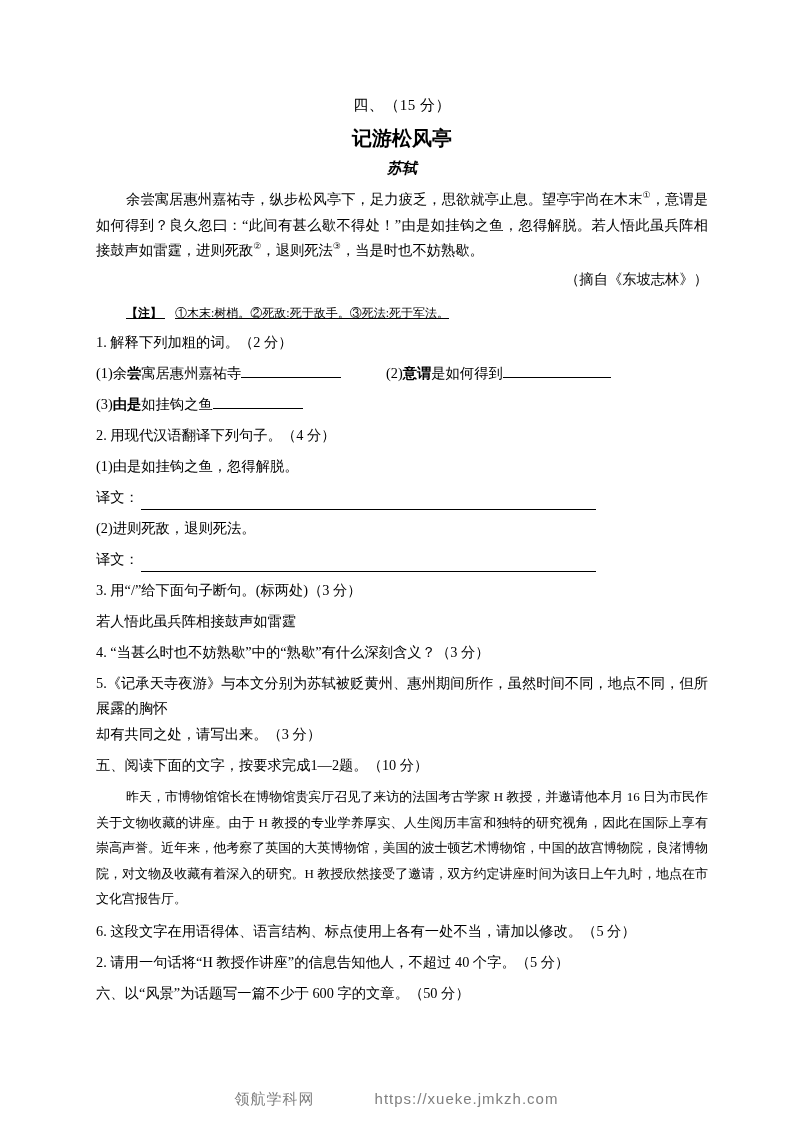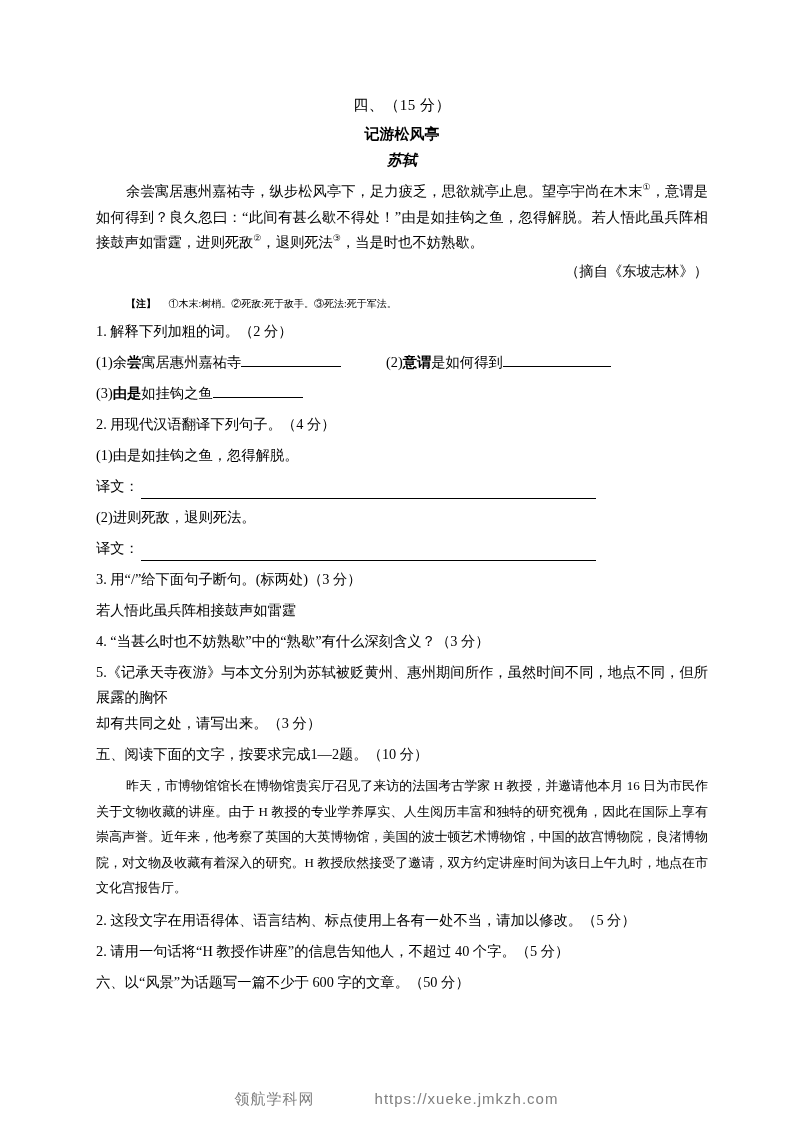--- a/index.html
+++ b/index.html
@@ -29,21 +29,21 @@
   }
   .sec-head {
     text-align: center;
     font-size: 15px;
     letter-spacing: 0.5px;
     margin: 0 0 10px 0;
     font-family: "Liberation Serif", "DejaVu Serif", serif;
   }
   .title {
     text-align: center;
-    font-size: 15px;
+    font-size: 20px;
     font-weight: bold;
     margin: 0 0 7px 0;
   }
   .author {
     text-align: center;
     font-size: 15px;
     font-weight: bold;
     margin: 0 0 9px 0;
     font-style: italic;
   }
@@ -53,22 +53,23 @@
     text-align: justify;
     margin: 0;
   }
   .src {
     text-align: right;
     font-size: 14.3px;
     margin: 6px 0 10px 0;
   }
   .note {
     text-indent: 30px;
-    font-size: 10px;
+    font-size: 12px;
     margin: 16px 0 8px 0;
+    text-decoration: underline;
   }
   .note b { font-weight: bold; }
   .q {
     font-size: 14.3px;
     line-height: 25px;
     margin: 0 0 6px 0;
   }
   .sub-row {
     display: flex;
     font-size: 14.3px;
@@ -191,21 +192,21 @@
       <span>5.《记承天寺夜游》与本文分别为苏轼被贬黄州、惠州期间所作，虽然时间不同，地点不同，但所展露的胸怀</span><br>
       <span>却有共同之处，请写出来。（3 分）</span>
     </div>
 
     <div class="q">五、阅读下面的文字，按要求完成1—2题。（10 分）</div>
 
     <div class="para-block">
       <span>昨天，市博物馆馆长在博物馆贵宾厅召见了来访的法国考古学家 H 教授，并邀请他本月 16 日为市民作关</span><span>于文物收藏的讲座。由于 H 教授的专业学养厚实、人生阅历丰富和独特的研究视角，因此在国际上享有崇高</span><span>声誉。近年来，他考察了英国的大英博物馆，美国的波士顿艺术博物馆，中国的故宫博物院，良渚博物院，对文</span><span>物及收藏有着深入的研究。H 教授欣然接受了邀请，双方约定讲座时间为该日上午九时，地点在市文化宫报告</span><span>厅。</span>
     </div>
 
-    <div class="q">2. 这段文字在用语得体、语言结构、标点使用上各有一处不当，请加以修改。（5 分）</div>
+    <div class="q">6. 这段文字在用语得体、语言结构、标点使用上各有一处不当，请加以修改。（5 分）</div>
     <div class="q">2. 请用一句话将“H 教授作讲座”的信息告知他人，不超过 40 个字。（5 分）</div>
     <div class="q">六、以“风景”为话题写一篇不少于 600 字的文章。（50 分）</div>
 
   </div>
 
   <div class="footer">
     <span>领航学科网</span><span class="site">https://xueke.jmkzh.com</span>
   </div>
 </div>
 

